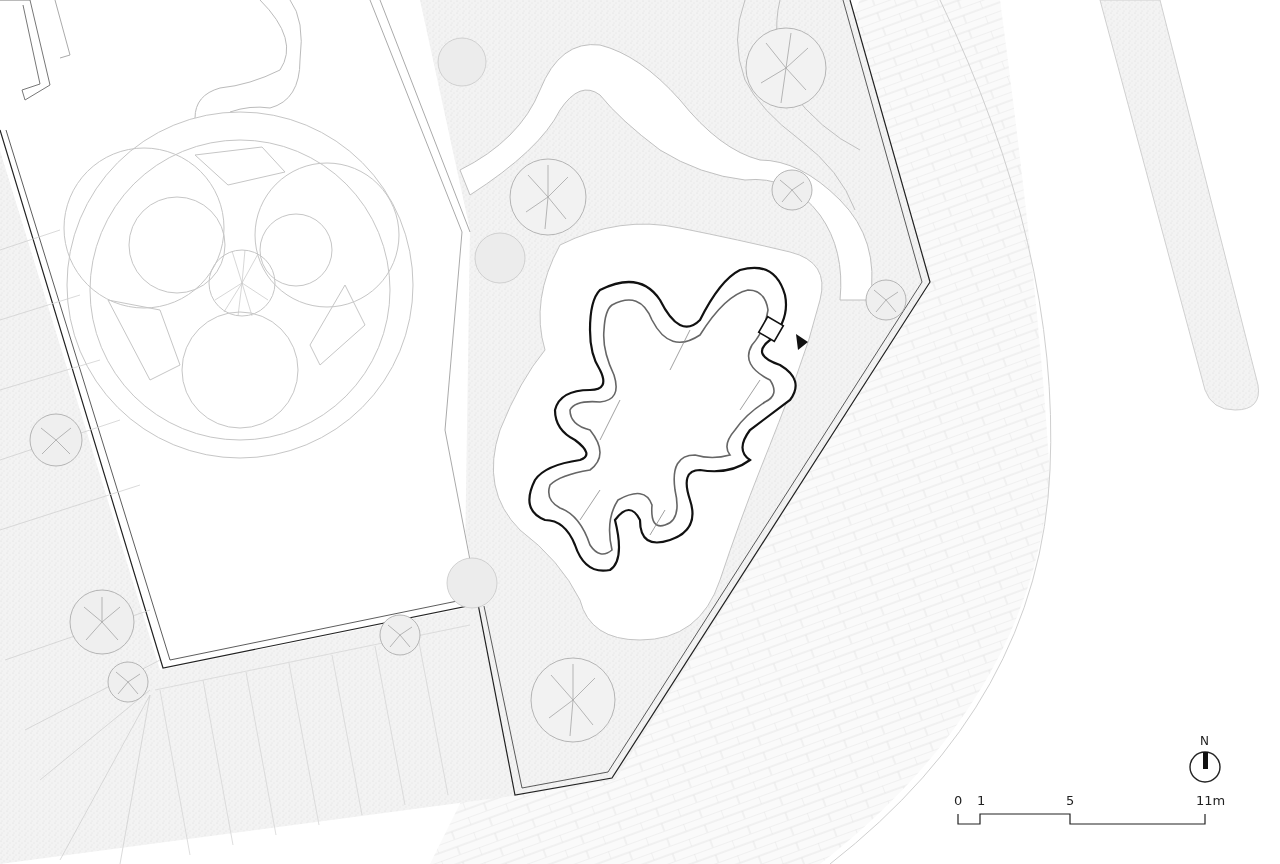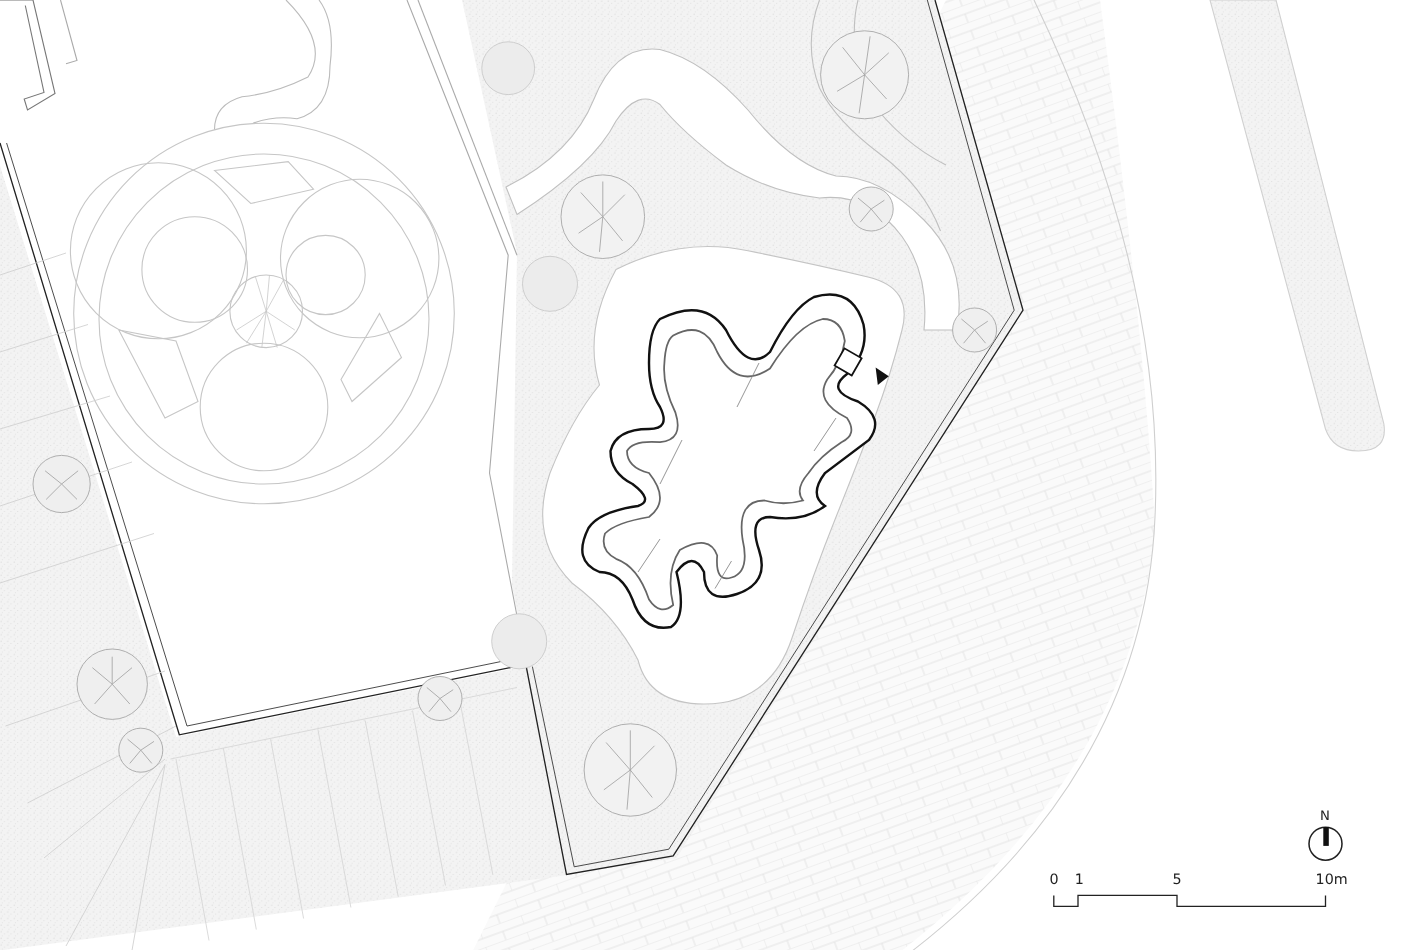--- a/index.html
+++ b/index.html
@@ -172,14 +172,14 @@
 
   <g>
     <circle cx="1205" cy="767" r="15" fill="none" stroke="#222" stroke-width="1.4"></circle>
     <rect x="1203" y="752" width="5" height="17" fill="#111"></rect>
   </g>
 </svg>
 
 <span class="label" style="left:954px; top:794px;">0</span>
 <span class="label" style="left:977px; top:794px;">1</span>
 <span class="label" style="left:1066px; top:794px;">5</span>
-<span class="label" style="left:1196px; top:794px;">10m</span>
+<span class="label" style="left:1196px; top:794px;">11m</span>
 <span class="north-label" style="left:1200px; top:734px;">N</span>
 
 </body></html>

